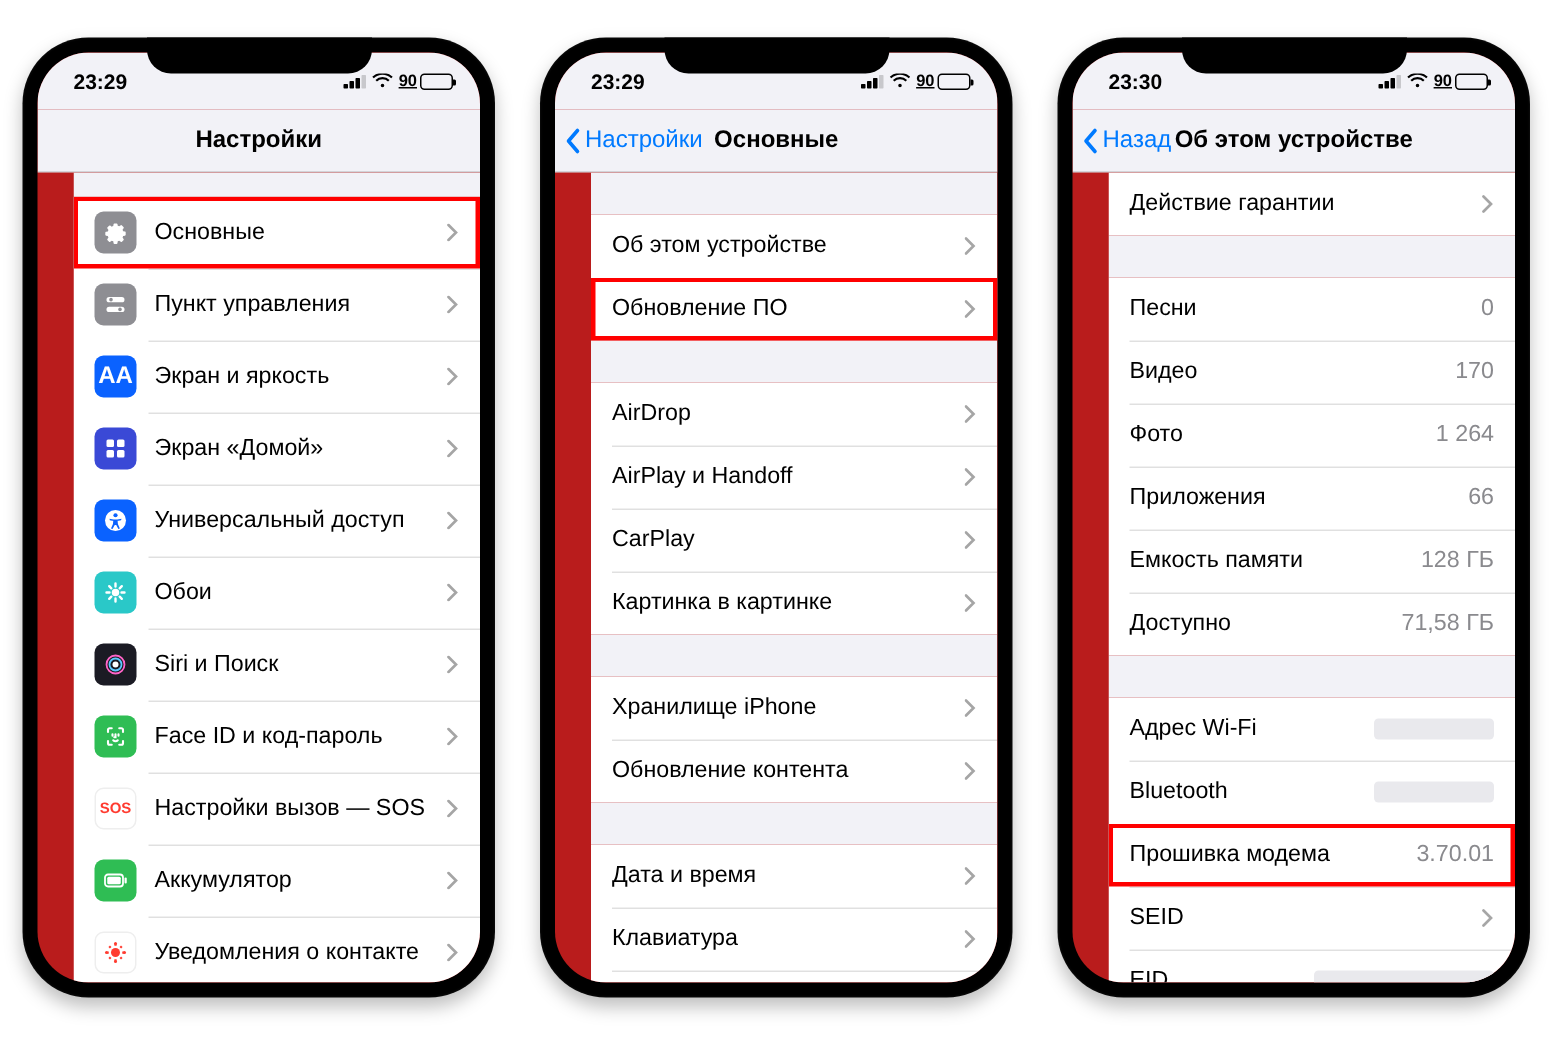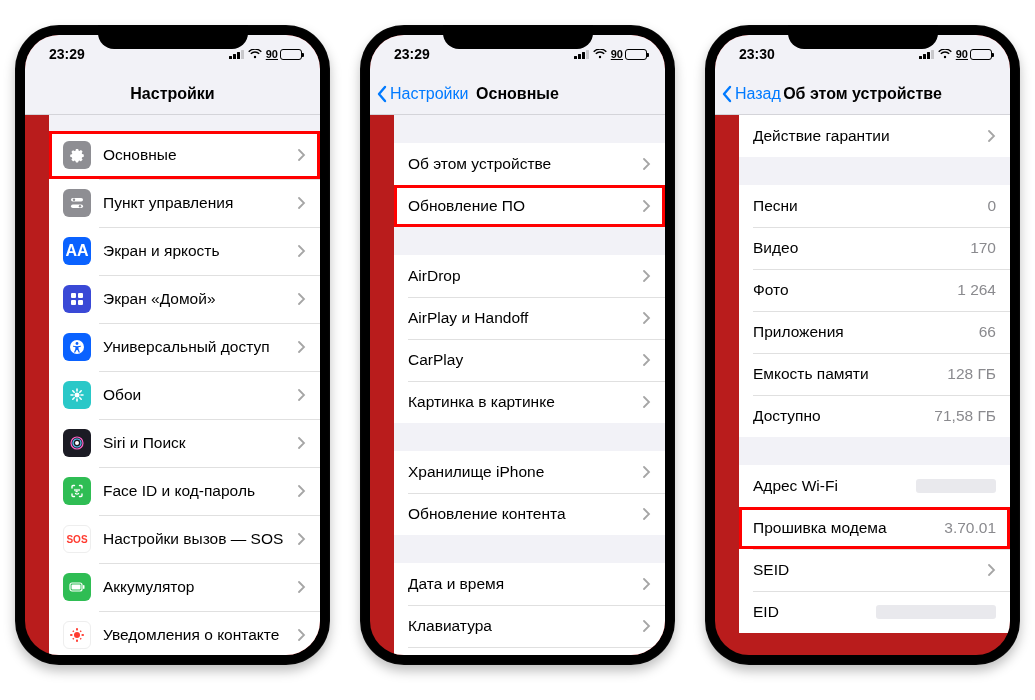--- a/index.html
+++ b/index.html
@@ -464,20 +464,24 @@
             <span class="row-label">Доступно</span>
             <span class="row-value">71,58 ГБ</span>
           </div>
       </div>
       <div class="group-gap"></div>
       <div class="list">
         <div class="row">
             <span class="row-label">Адрес Wi-Fi</span>
             <span class="blur-val"></span>
           </div>
+        <div class="row">
+            <span class="row-label">Bluetooth</span>
+            <span class="blur-val"></span>
+          </div>
         <div class="row hilite">
             <span class="row-label">Прошивка модема</span>
             <span class="row-value">3.70.01</span>
           </div>
         <div class="row">
             <span class="row-label">SEID</span>
             <svg class="chevron" viewBox="0 0 8 12">
               <path d="M1 1l5 5-5 5" stroke="#000" stroke-width="1.8" fill="none" stroke-linecap="round"></path>
             </svg>
           </div>

